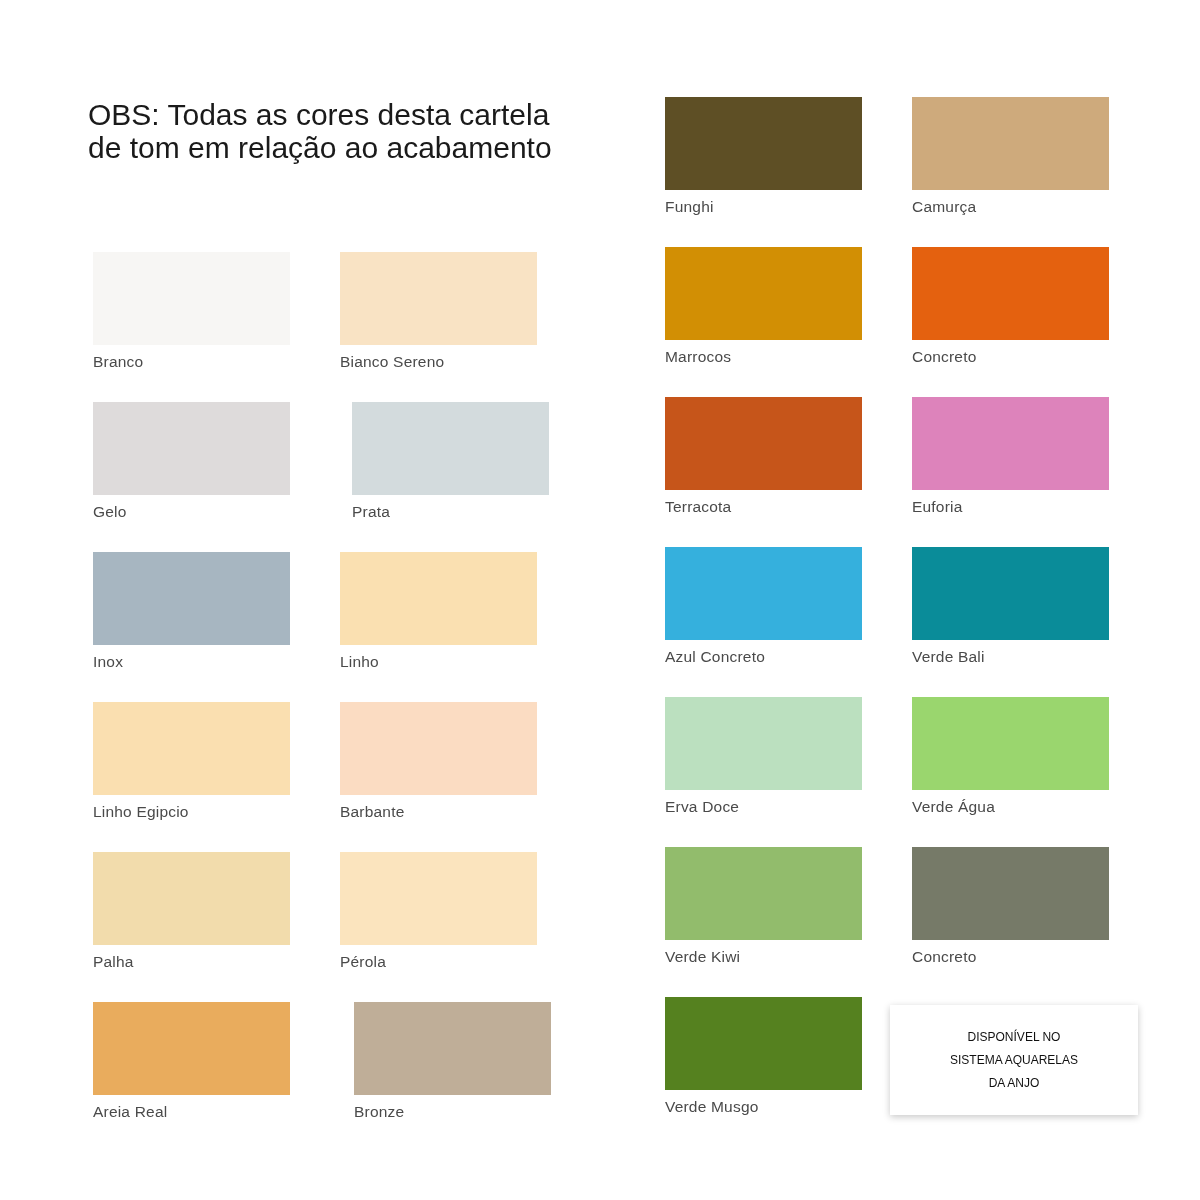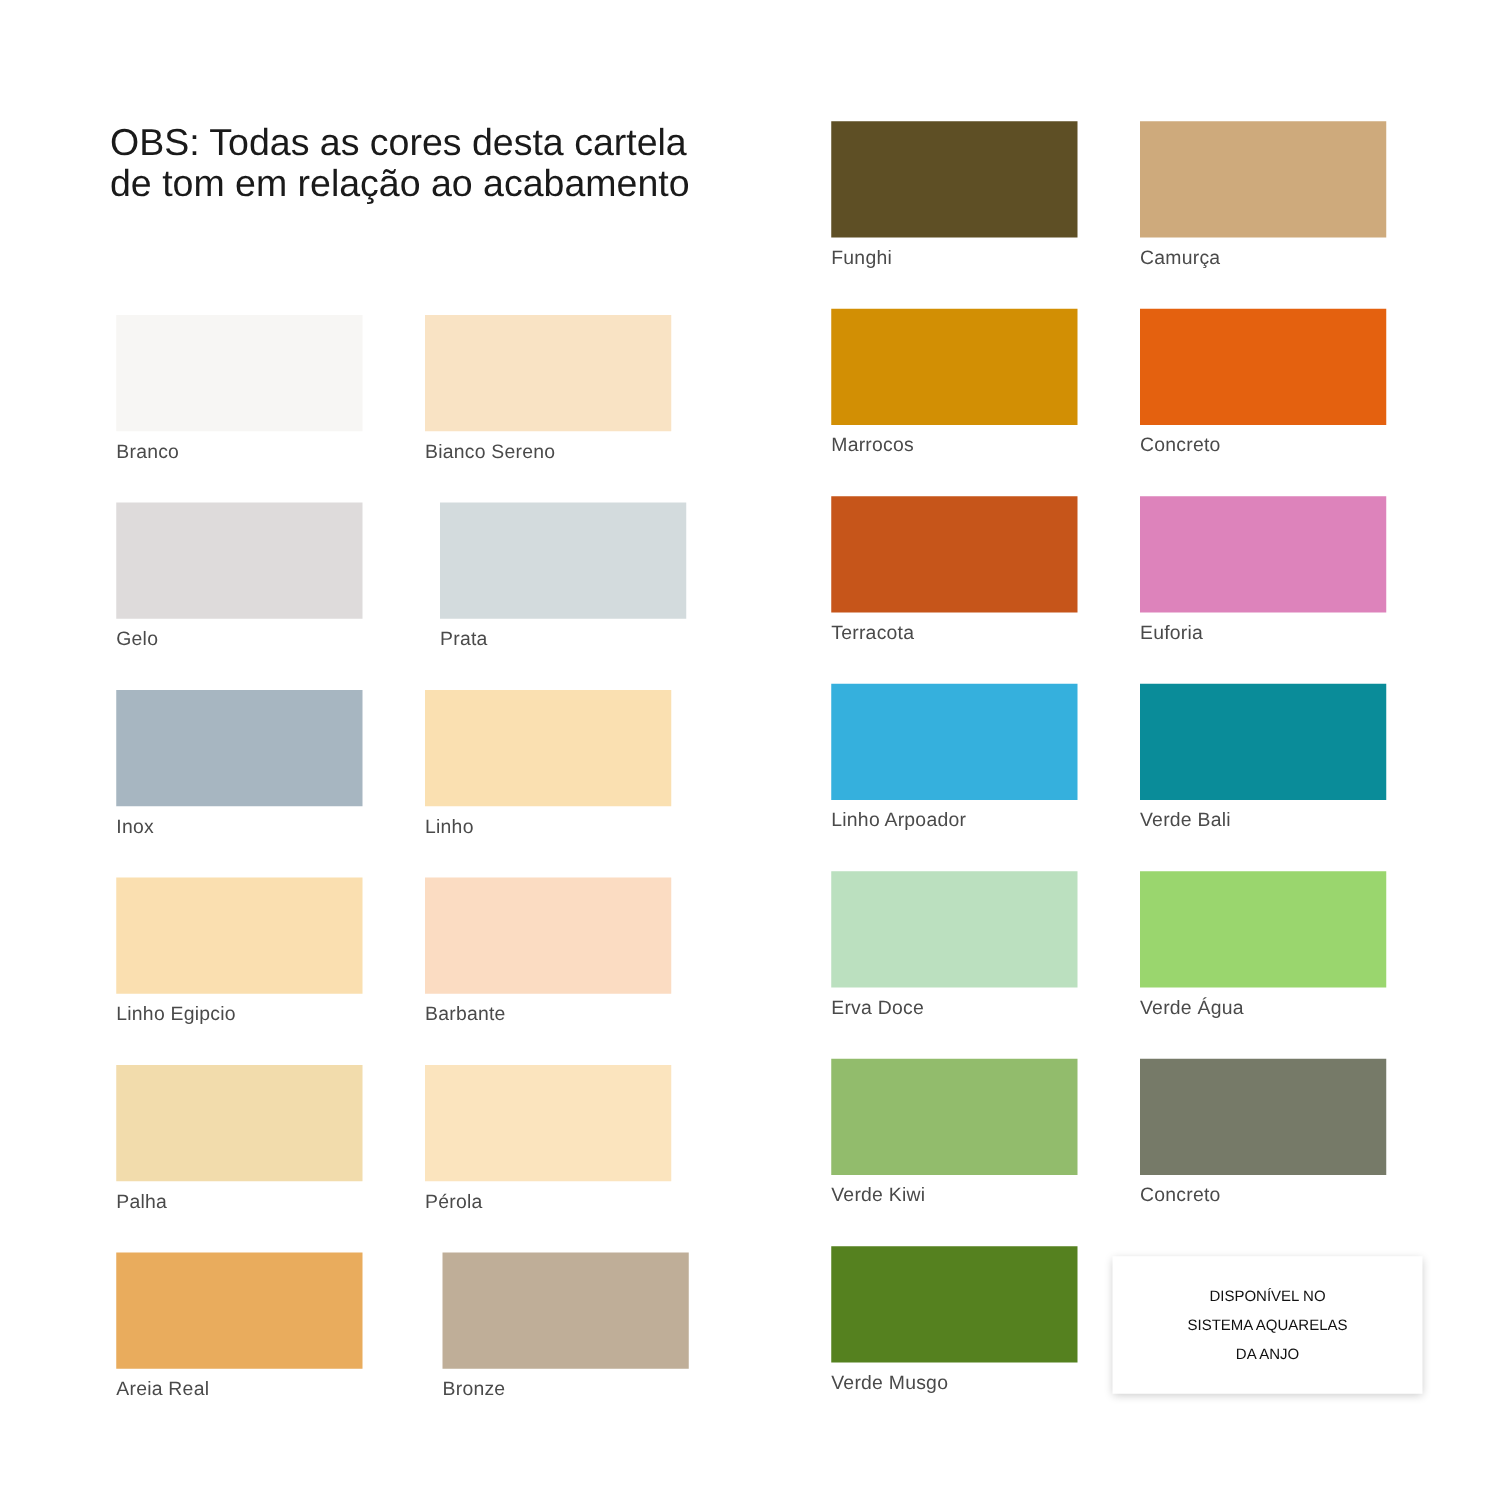--- a/index.html
+++ b/index.html
@@ -170,21 +170,21 @@
       <div class="swatch-cell" style="left: 0px; top: 300px;">
         <span class="swatch-chip" style="background: rgb(198, 85, 26);"></span>
         <span class="swatch-label">Terracota</span>
       </div>
       <div class="swatch-cell" style="left: 247px; top: 300px;">
         <span class="swatch-chip" style="background: rgb(221, 131, 187);"></span>
         <span class="swatch-label">Euforia</span>
       </div>
       <div class="swatch-cell" style="left: 0px; top: 450px;">
         <span class="swatch-chip" style="background: rgb(53, 176, 221);"></span>
-        <span class="swatch-label">Linho Arpoador</span>
+        <span class="swatch-label">Azul Concreto</span>
       </div>
       <div class="swatch-cell" style="left: 247px; top: 450px;">
         <span class="swatch-chip" style="background: rgb(10, 140, 153);"></span>
         <span class="swatch-label">Verde Bali</span>
       </div>
       <div class="swatch-cell" style="left: 0px; top: 600px;">
         <span class="swatch-chip" style="background: rgb(187, 224, 191);"></span>
         <span class="swatch-label">Erva Doce</span>
       </div>
       <div class="swatch-cell" style="left: 247px; top: 600px;">

